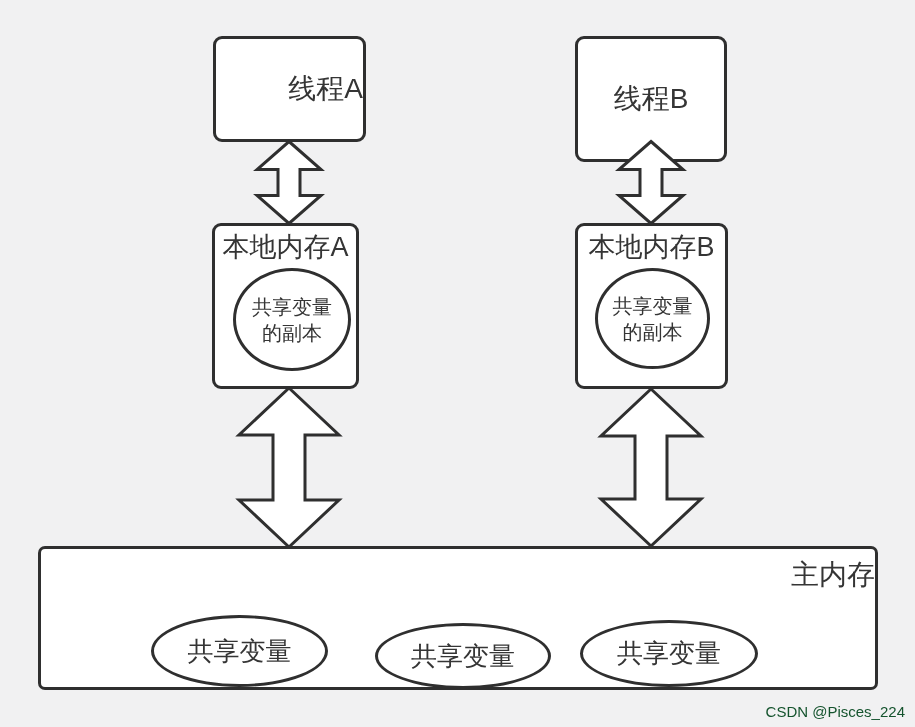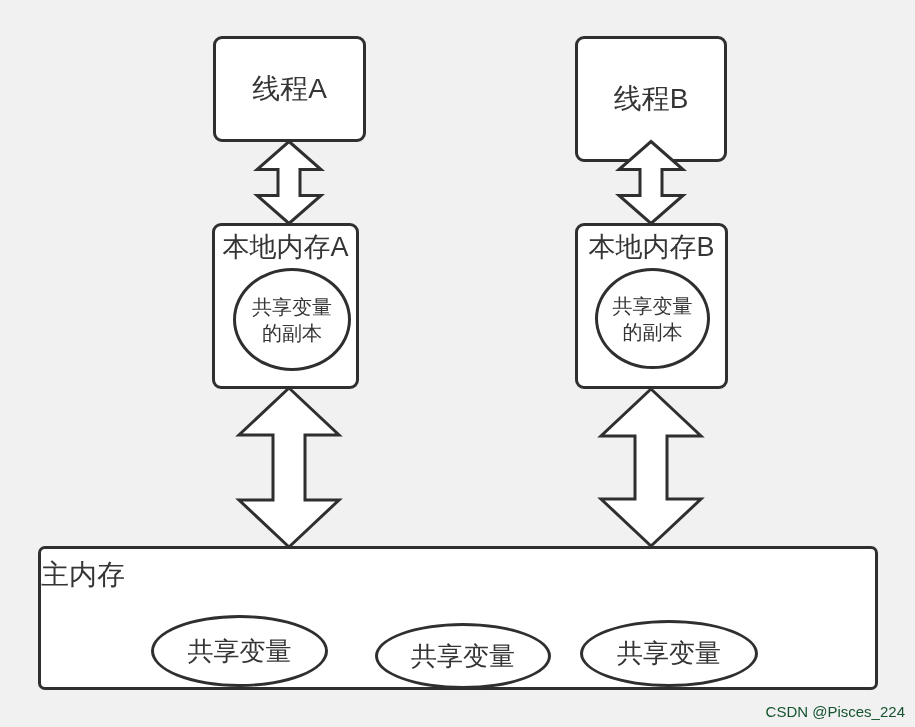--- a/index.html
+++ b/index.html
@@ -70,21 +70,21 @@
     text-align: center;
   }
   .main-box {
     border-radius: 7px;
   }
   .main-title {
     position: absolute;
     left: 0;
     right: 0;
     top: 7px;
-    text-align: left;
+    text-align: right;
     font-size: 28px;
   }
   .shared-ellipse {
     position: absolute;
     background: #ffffff;
     border: 3px solid #2f2f2f;
     border-radius: 50%;
     box-sizing: border-box;
     display: flex;
     align-items: center;
@@ -105,21 +105,21 @@
 
 <div class="canvas">
 
   <svg class="arrows-layer" width="915" height="727" viewBox="0 0 915 727">
     <polygon points="289,141.5 321,169.5 300,169.5 300,195.5 321,195.5 289,223.5 257,195.5 278,195.5 278,169.5 257,169.5"></polygon>
     <polygon points="651,141.5 683,169.5 662,169.5 662,195.5 683,195.5 651,223.5 619,195.5 640,195.5 640,169.5 619,169.5"></polygon>
     <polygon points="289,388 339,435 305,435 305,500 339,500 289,547 239,500 273,500 273,435 239,435"></polygon>
     <polygon points="651,389 701,436 667,436 667,499 701,499 651,546 601,499 635,499 635,436 601,436"></polygon>
   </svg>
 
-  <div class="node thread-box" style="left:213px; top:36px; width:153px; height:106px;">
+  <div class="node thread-box" style="left:213px; top:36px; width:153px; height:106px;justify-content:flex-end;">
     <span>线程A</span>
   </div>
 
   <div class="node thread-box" style="left:575px; top:36px; width:152px; height:126px;">
     <span>线程B</span>
   </div>
 
   <div class="node local-box" style="left:212px; top:223px; width:147px; height:166px;">
     <div class="local-title">本地内存A</div>
     <div class="copy-circle" style="left:18px; top:42px; width:118px; height:103px;">

